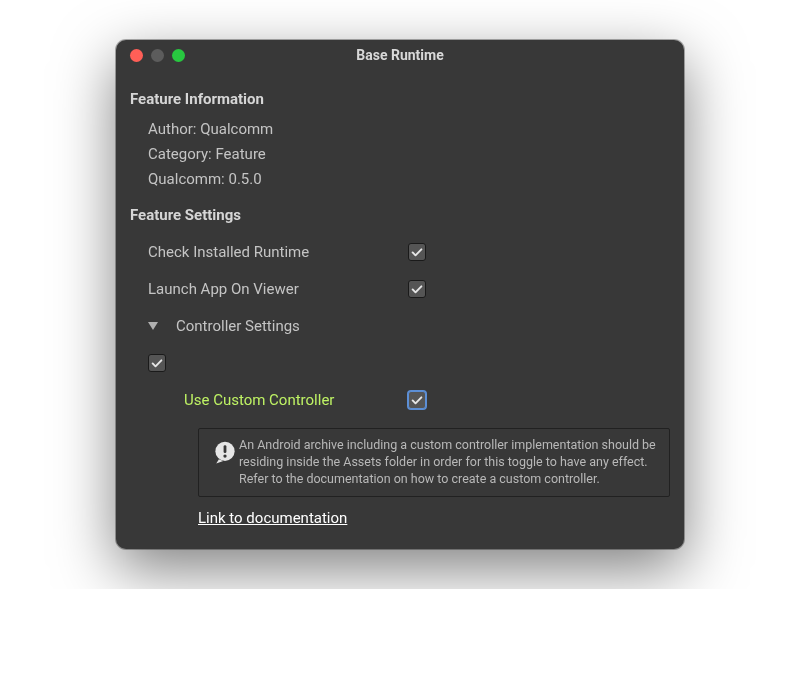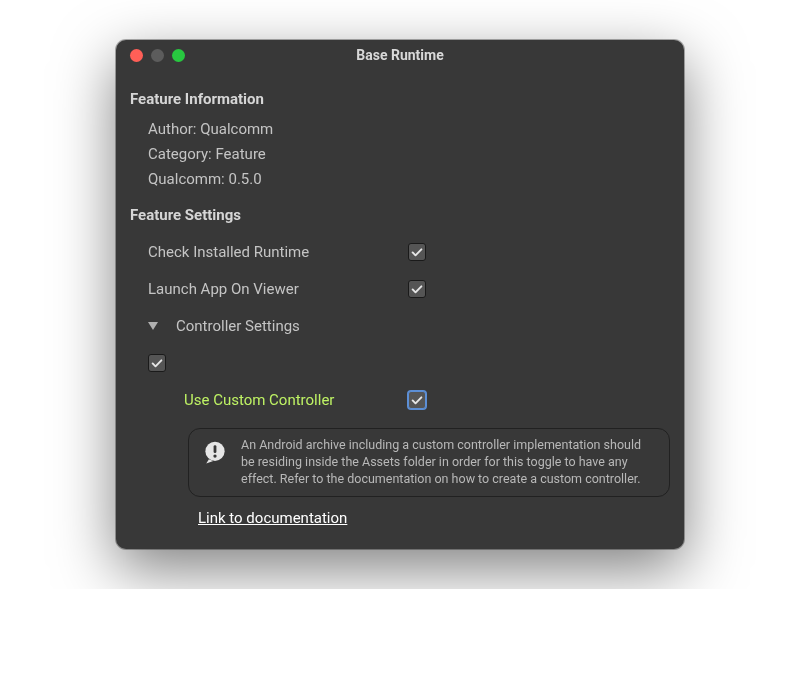--- a/index.html
+++ b/index.html
@@ -123,26 +123,25 @@
     }
     .checkbox.focused {
       border: 1px solid #5c8fd6;
       box-shadow: 0 0 0 1px #5c8fd6;
     }
     .checkbox svg {
       width: 14px;
       height: 14px;
     }
     .helpbox {
-      margin: 14px 0 8px 40px;
+      margin: 14px 0 8px 50px;
       border: 1px solid #212121;
-      border-radius: 12px;
+      border-radius: 2px;
       padding: 8px 12px;
       display: flex;
-      gap: 12px;
       align-items: flex-start;
     }
     .help-icon {
       flex: 0 0 auto;
       margin-top: 2px;
     }
     .help-text {
       font-size: 12.5px;
       line-height: 1.35;
       color: #b8b8b8;

